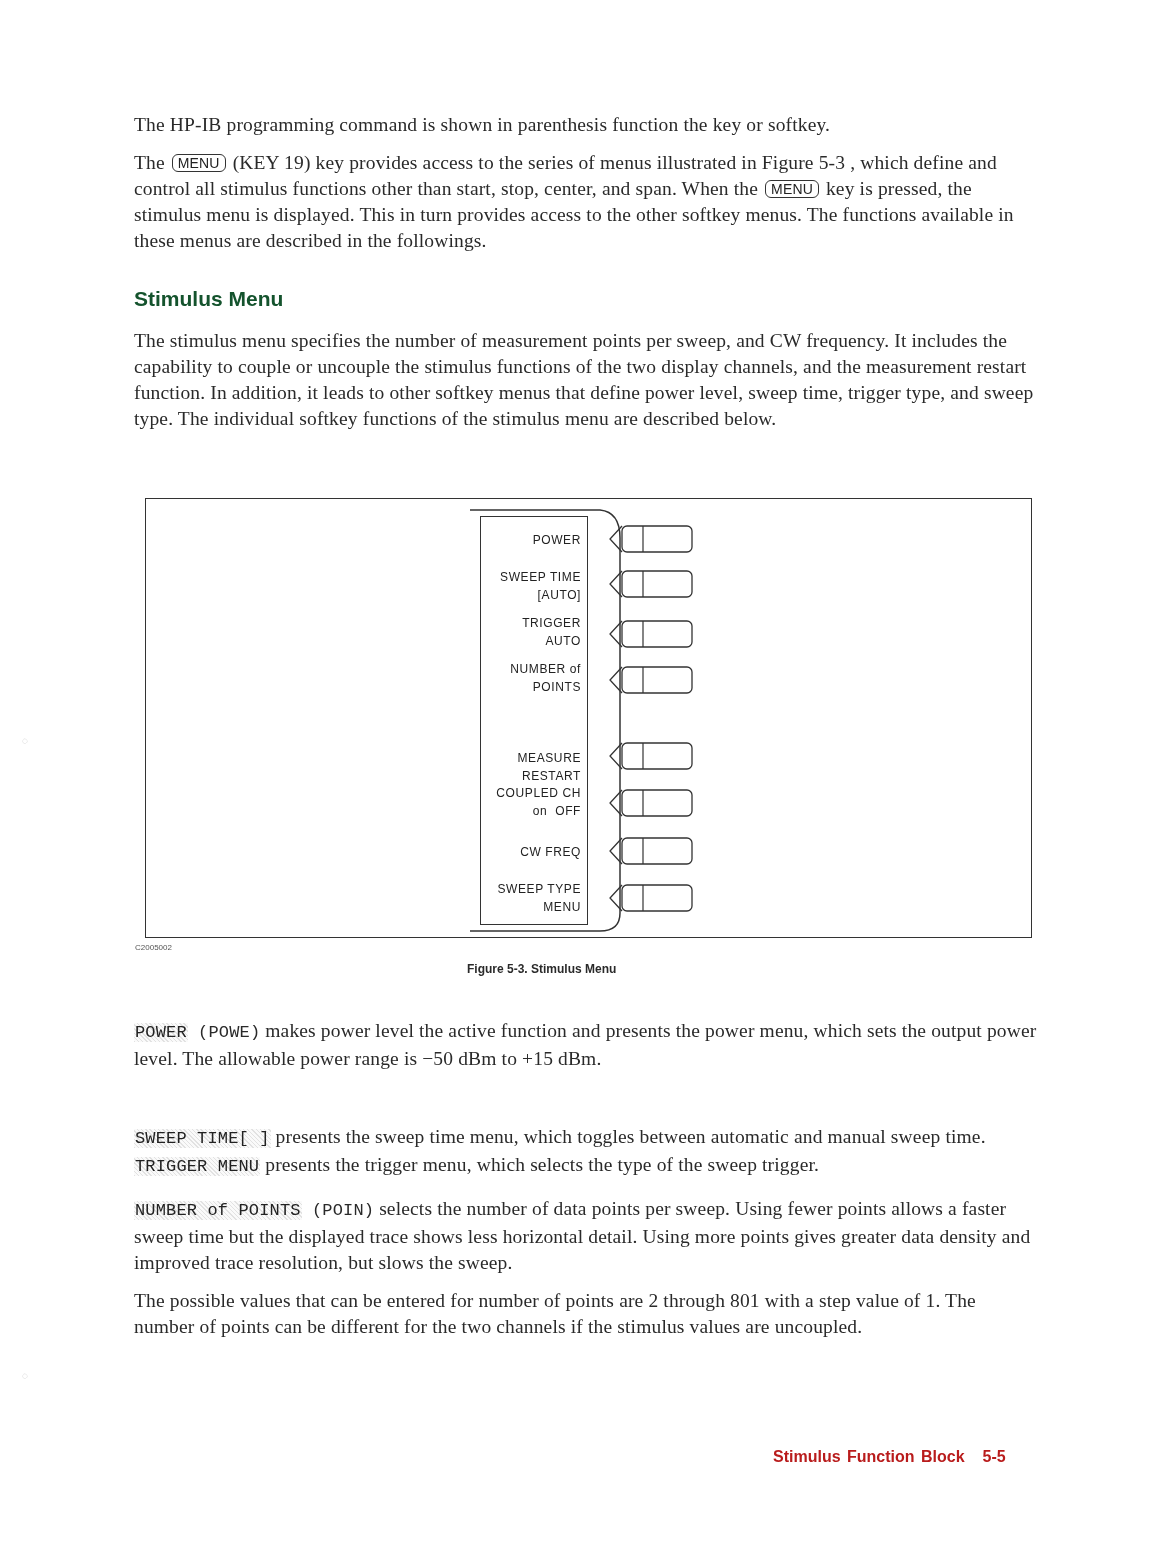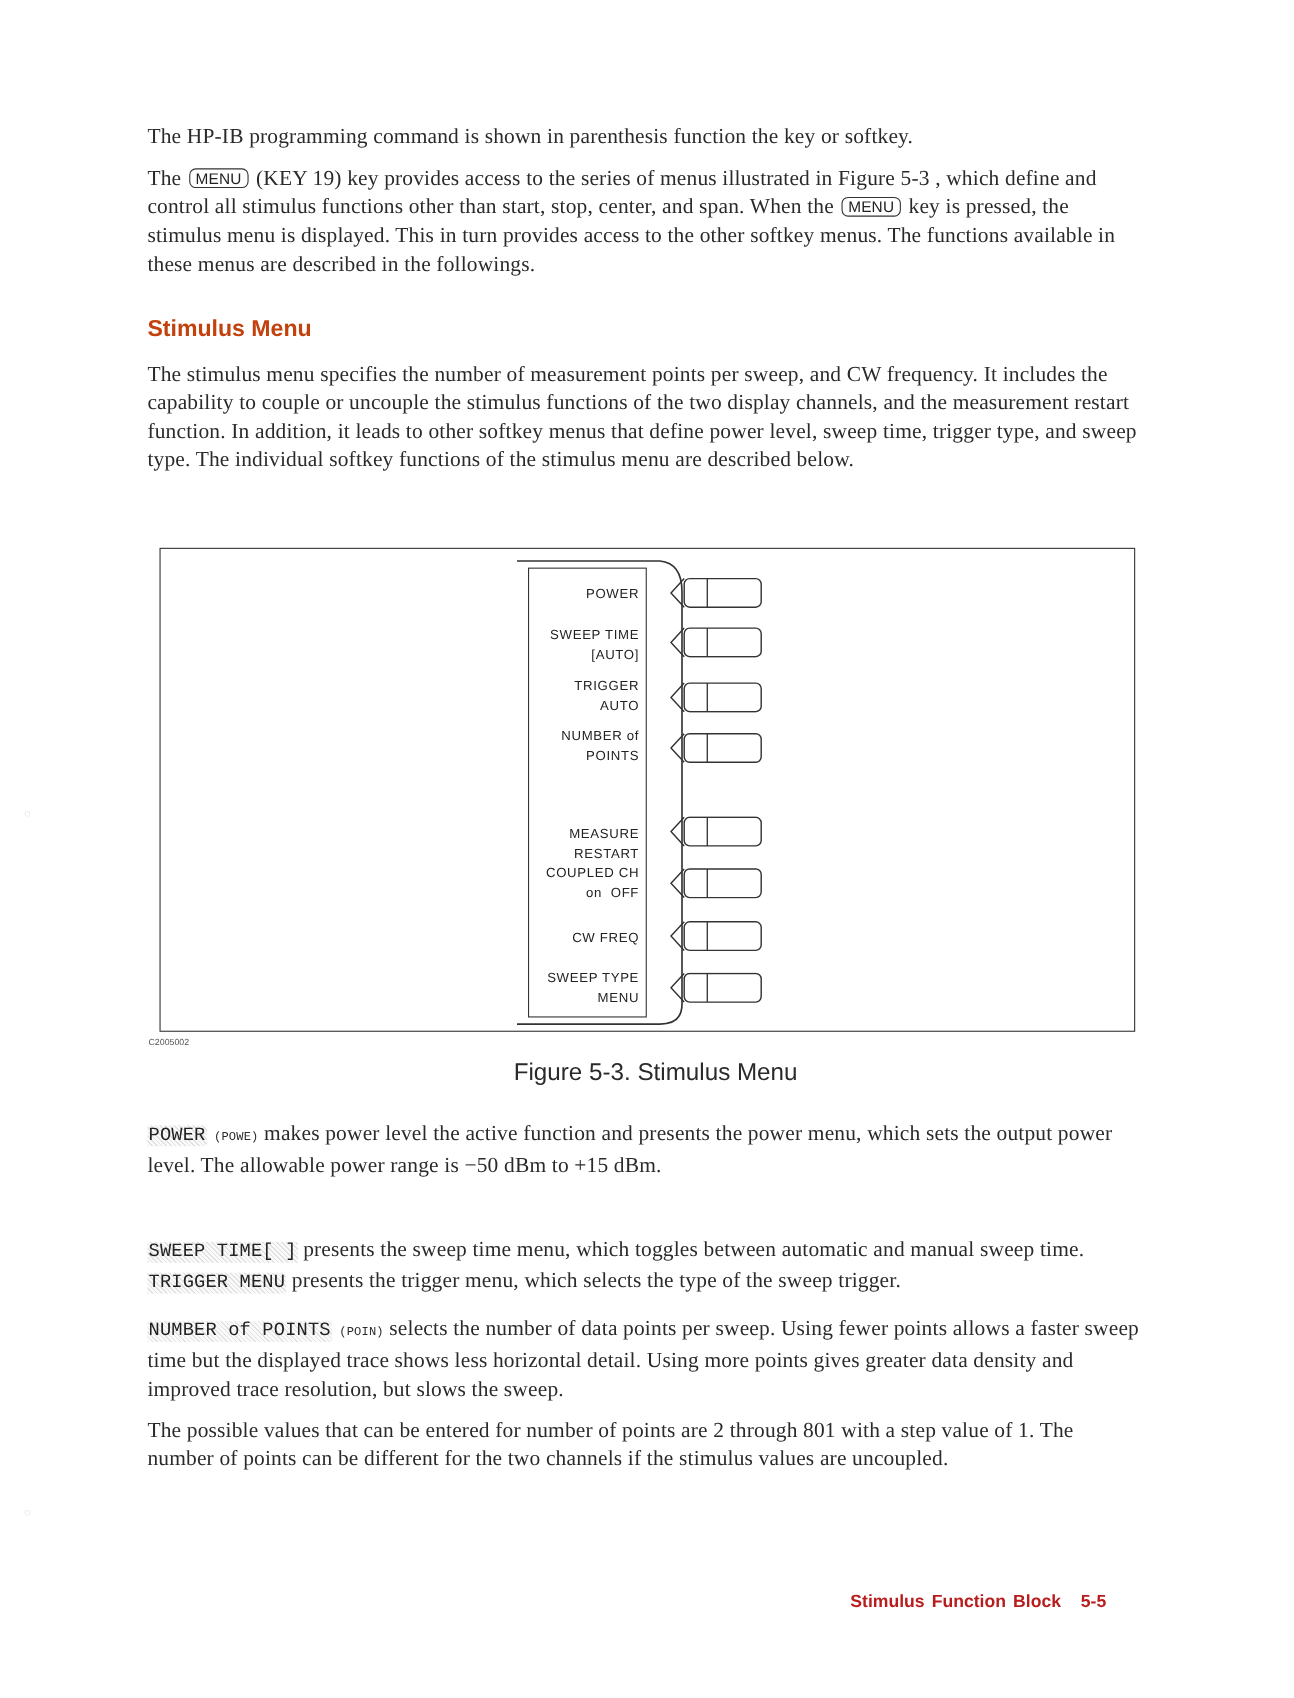--- a/index.html
+++ b/index.html
@@ -9,44 +9,44 @@
       position: absolute; left: 134px; width: 905px;
       font-family: "Liberation Serif", "DejaVu Serif", serif;
       font-size: 19.5px; line-height: 26px; color: #2a2a2a;
       letter-spacing: 0.15px;
     }
     .hardkey {
       display: inline-block; border: 1.5px solid #333; border-radius: 6px;
       font-family: "Liberation Sans", sans-serif; font-size: 14px; line-height: 16px;
       padding: 0 5px; margin: 0 2px; vertical-align: 1px; color: #222;
     }
-    .cmd { font-family: "Liberation Mono", monospace; font-size: 11px; }
+    .cmd { font-family: "Liberation Mono", monospace; font-size: 17px; }
     .softkey {
       font-family: "Liberation Mono", monospace; font-size: 17px;
       background: repeating-linear-gradient(45deg, #e2e2e2 0 1px, #fafafa 1px 3px);
       padding: 0 1px; color: #222;
     }
     .heading {
       position: absolute; left: 134px; top: 287px;
       font-family: "Liberation Sans", sans-serif; font-weight: bold;
-      font-size: 21px; color: #c2410c;
+      font-size: 21px; color: #14532d;
     }
 
     
     .figure-frame {
       position: absolute; left: 145px; top: 498px; width: 887px; height: 440px;
       border: 1.5px solid #333; box-sizing: border-box;
     }
     .figure-id {
       position: absolute; left: 135px; top: 943px;
       font-family: "Liberation Sans", sans-serif; font-size: 8px; color: #555;
     }
     .fig-caption {
       position: absolute; left: 467px; top: 962px;
-      font-family: "Liberation Sans", sans-serif; font-weight: normal; font-size: 22px; color: #2a2a2a;
+      font-family: "Liberation Sans", sans-serif; font-weight: bold; font-size: 12px; color: #2a2a2a;
     }
     .screen-panel {
       position: absolute; left: 480px; top: 516px; width: 108px; height: 409px;
       border: 1.5px solid #333; box-sizing: border-box;
     }
     .sk-label {
       position: absolute; right: 6px; text-align: right;
       font-family: "Liberation Sans", sans-serif; font-size: 12px; line-height: 18px;
       letter-spacing: 0.6px; color: #222; white-space: pre;
     }

